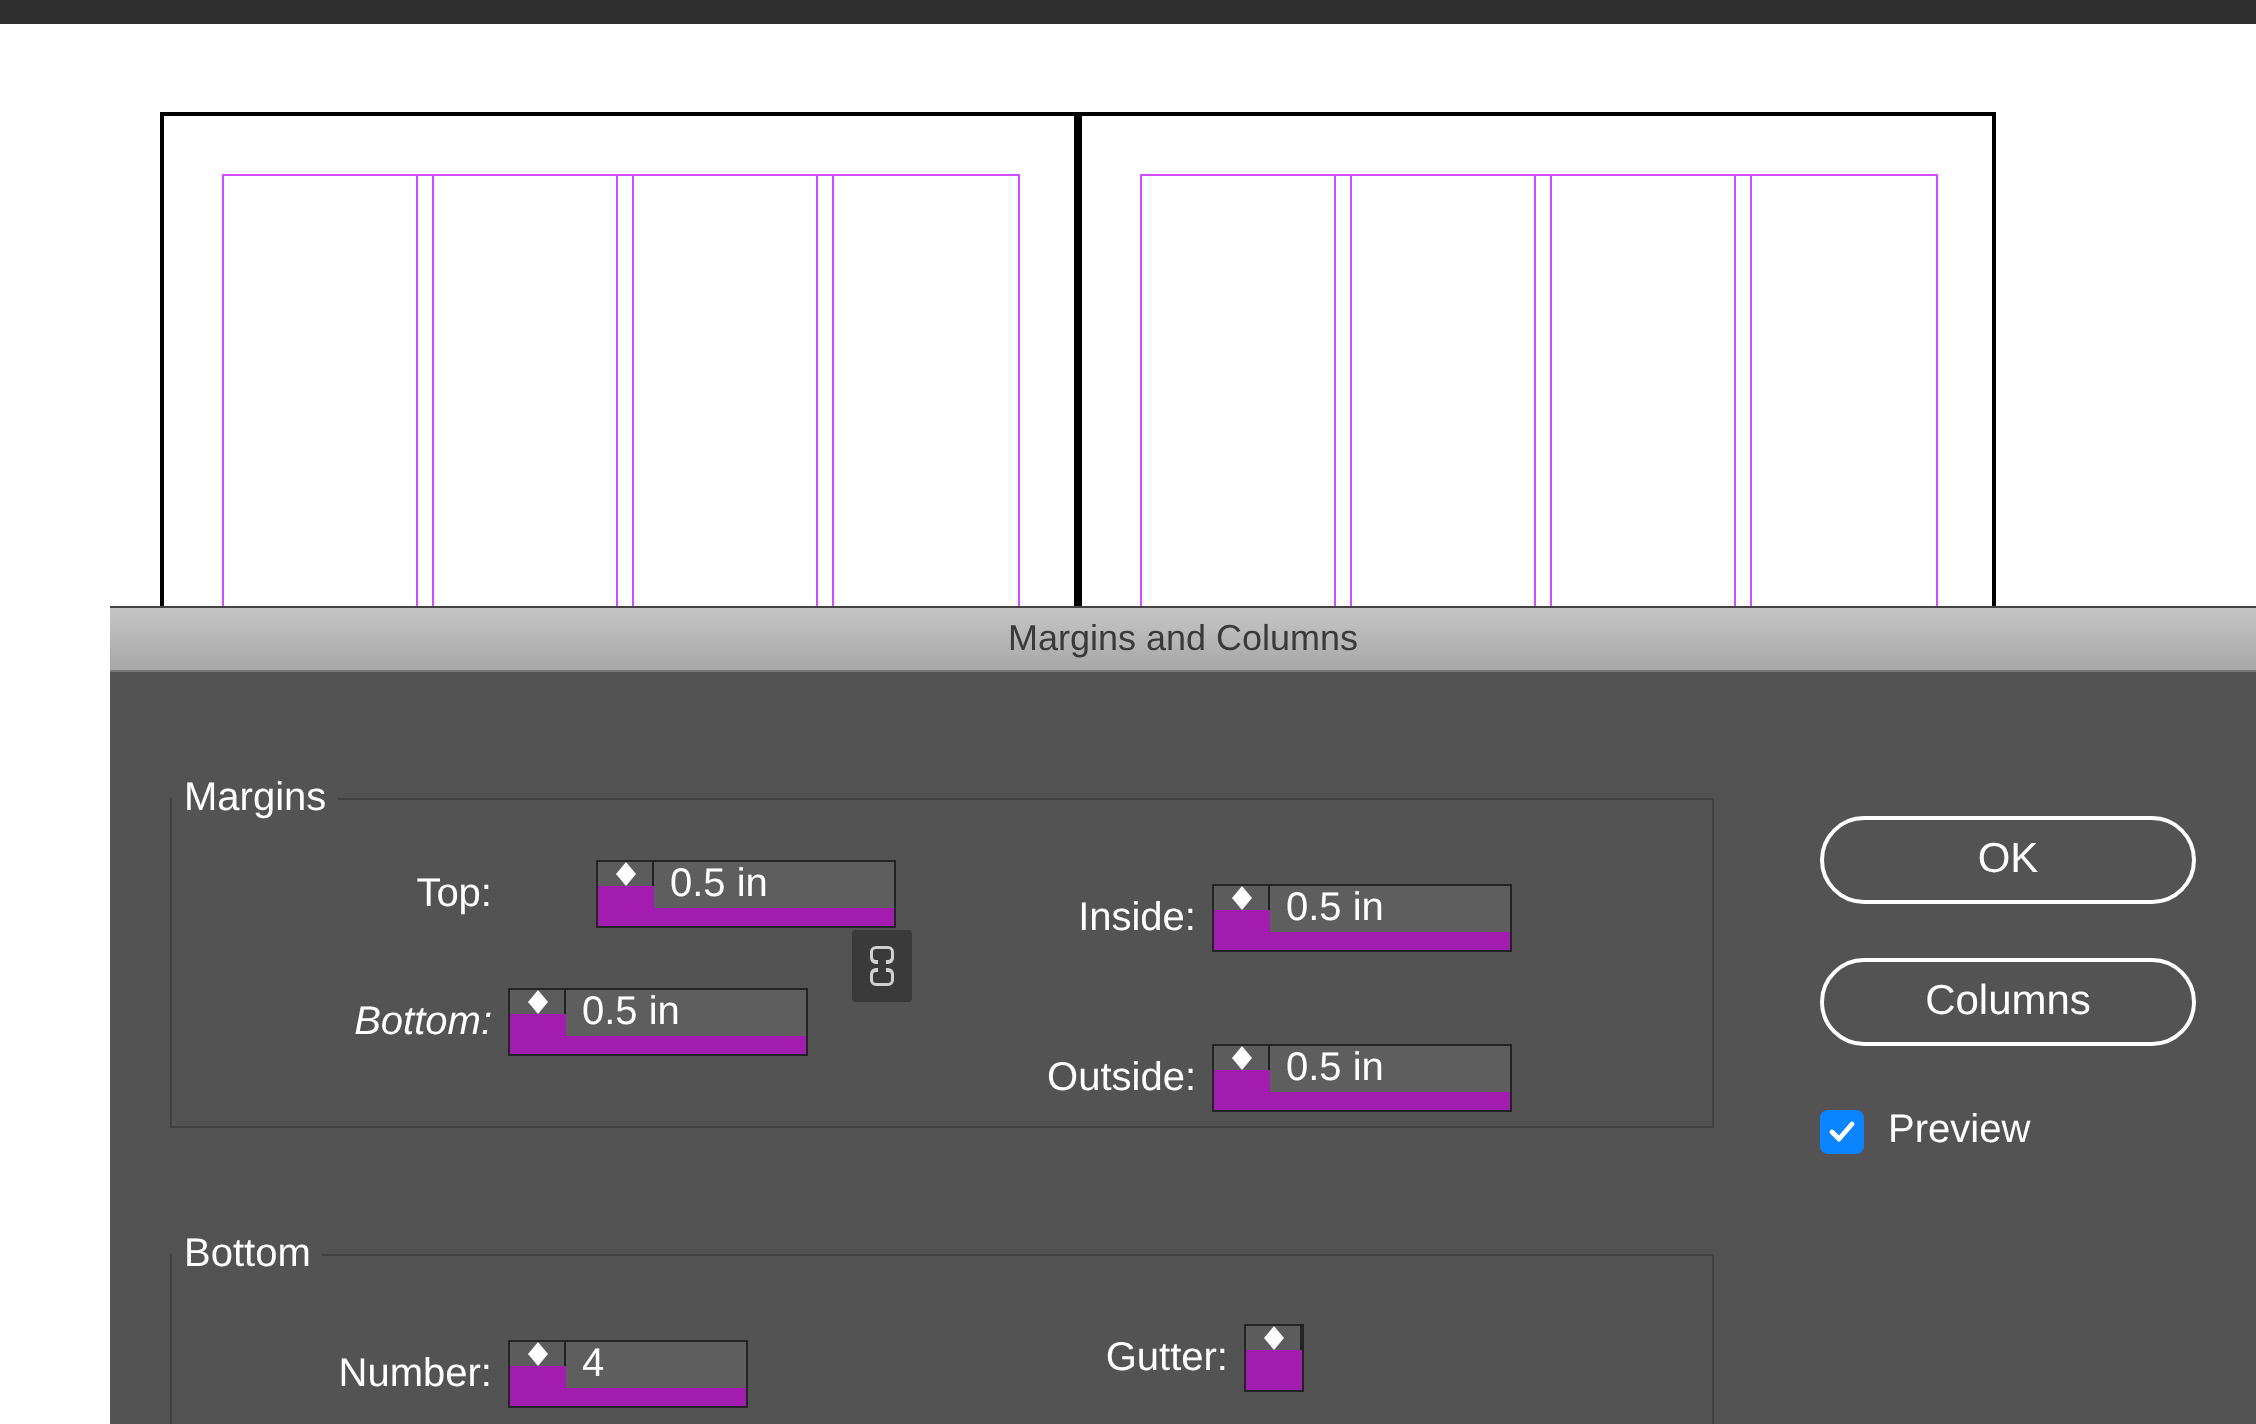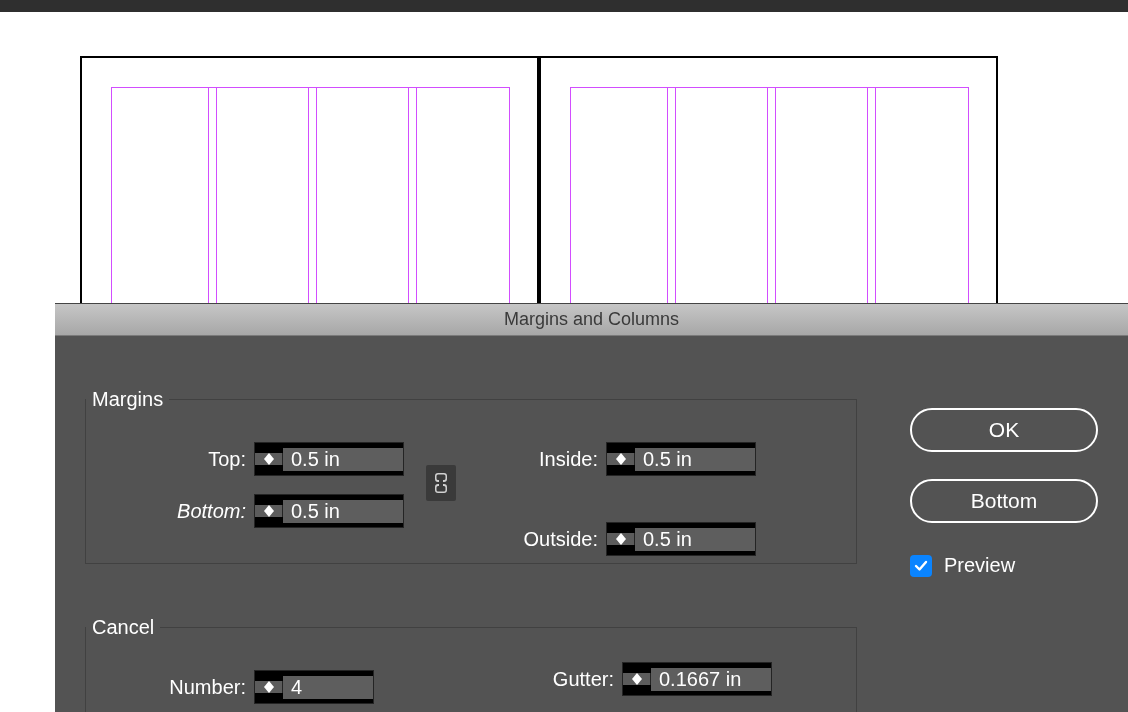--- a/index.html
+++ b/index.html
@@ -147,24 +147,24 @@
   .field-label {
     text-align: right;
     color: #ffffff;
     font-size: 20px;
     font-weight: 300;
     margin-right: 8px;
   }
 
   .spinner {
     display: flex;
-    align-items: center;
+    align-items: flex-start;
     height: 34px;
     border: 1px solid #242424;
-    background: #000000;
+    background: #a21caf;
   }
   .spin-buttons {
     width: 28px;
     display: flex;
     flex-direction: column;
     border-right: 1px solid #242424;
     background: #5c5c5c;
   }
   .spin-up, .spin-down {
     flex: 1;
@@ -275,21 +275,21 @@
 <div class="dialog">
   <div class="titlebar">
     <span>Margins and Columns</span>
   </div>
 
   <div class="dialog-body">
 
     <fieldset class="group margins">
       <legend>Margins</legend>
 
-      <div class="field-row" style="top:28px; left:60px;">
+      <div class="field-row" style="top:16px; left:60px;gap:44px;">
         <div class="field-label" style="width:100px;">Top:</div>
         <div class="spinner">
           <div class="spin-buttons">
             <div class="spin-up">
                 <svg width="10" height="6">
                   <path d="M0 6 L5 0 L10 6 Z" fill="#fff"></path>
                 </svg>
               </div>
             <div class="spin-down">
                 <svg width="10" height="6">
@@ -359,21 +359,21 @@
                   <path d="M0 0 L5 6 L10 0 Z" fill="#fff"></path>
                 </svg>
               </div>
           </div>
           <input type="text" value="0.5 in" style="">
         </div>
       </div>
     </fieldset>
 
     <fieldset class="group columns">
-      <legend>Cancel</legend>
+      <legend>Bottom</legend>
 
       <div class="field-row" style="top:28px; left:30px;">
         <div class="field-label" style="width:130px;">Number:</div>
         <div class="spinner">
           <div class="spin-buttons">
             <div class="spin-up">
                 <svg width="10" height="6">
                   <path d="M0 6 L5 0 L10 6 Z" fill="#fff"></path>
                 </svg>
               </div>
@@ -395,27 +395,26 @@
                 <svg width="10" height="6">
                   <path d="M0 6 L5 0 L10 6 Z" fill="#fff"></path>
                 </svg>
               </div>
             <div class="spin-down">
                 <svg width="10" height="6">
                   <path d="M0 0 L5 6 L10 0 Z" fill="#fff"></path>
                 </svg>
               </div>
           </div>
-          <input type="text" value="0.1667 in" style="">
         </div>
       </div>
     </fieldset>
 
     <button class="action-btn ok">OK</button>
-    <button class="action-btn cancel">Bottom</button>
+    <button class="action-btn cancel">Columns</button>
 
     <div class="preview-row">
       <div class="checkbox">
         <svg width="14" height="14" viewBox="0 0 14 14">
           <path d="M2 7 L5.5 10.5 L12 3" stroke="#ffffff" stroke-width="2.4" fill="none" stroke-linecap="round" stroke-linejoin="round"></path>
         </svg>
       </div>
       <span class="preview-label">Preview</span>
     </div>
 

